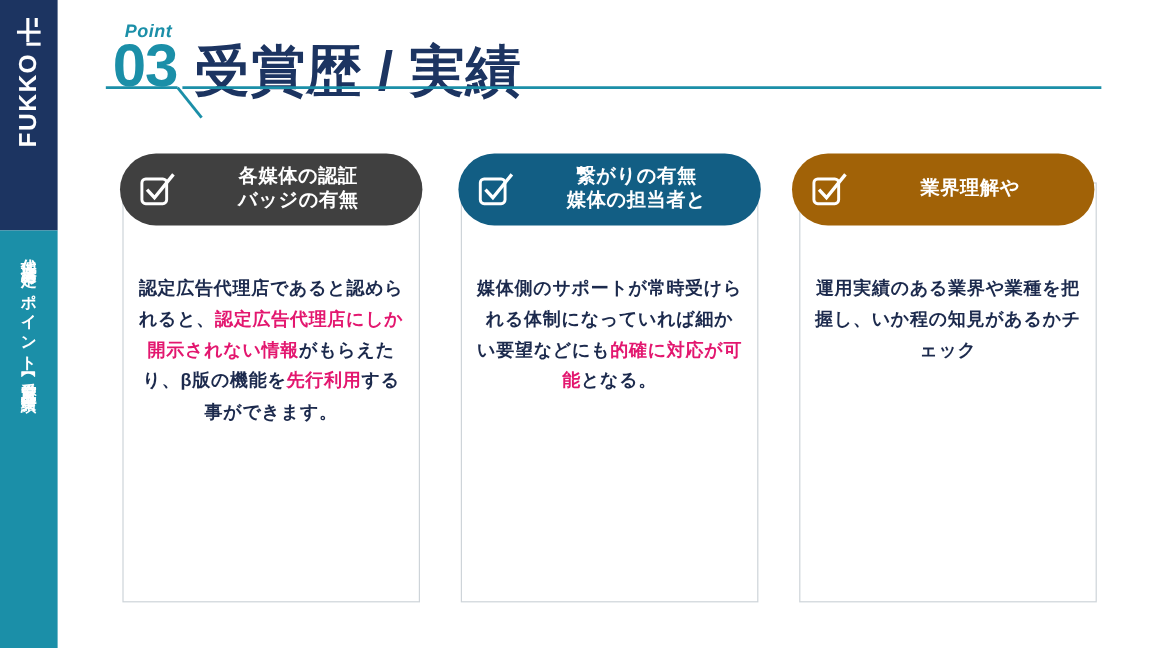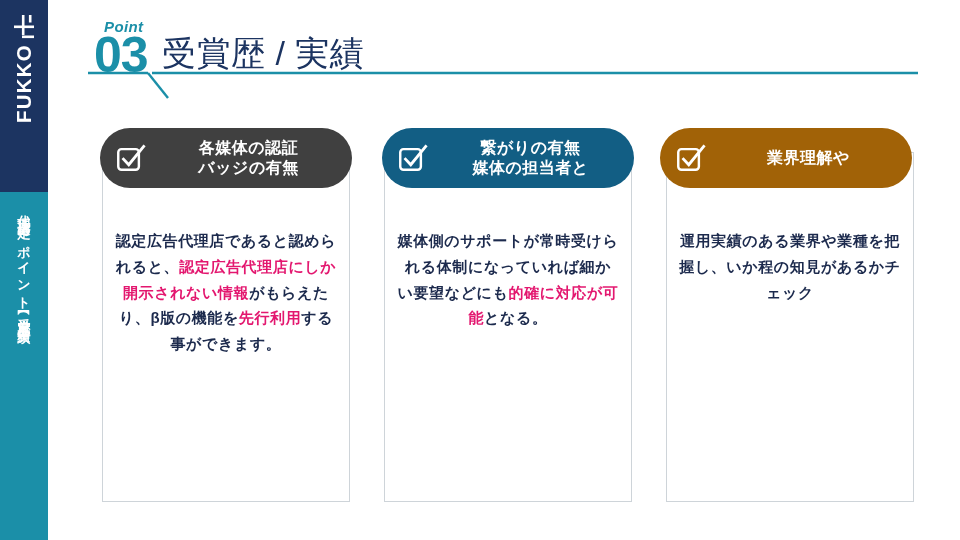--- a/index.html
+++ b/index.html
@@ -110,22 +110,22 @@
     font-size: 50px;
     font-weight: bold;
     color: #1b8fa8;
     line-height: 1;
     letter-spacing: -1px;
   }
   #header-title {
     position: absolute;
     left: 74px;
     top: 26px;
-    font-size: 34px;
-    font-weight: normal;
+    font-size: 46px;
+    font-weight: bold;
     color: #1c3461;
     line-height: 1;
     letter-spacing: 0.5px;
     white-space: nowrap;
   }
   #divider {
     position: absolute;
     left: 88px;
     top: 70px;
     width: 830px;

